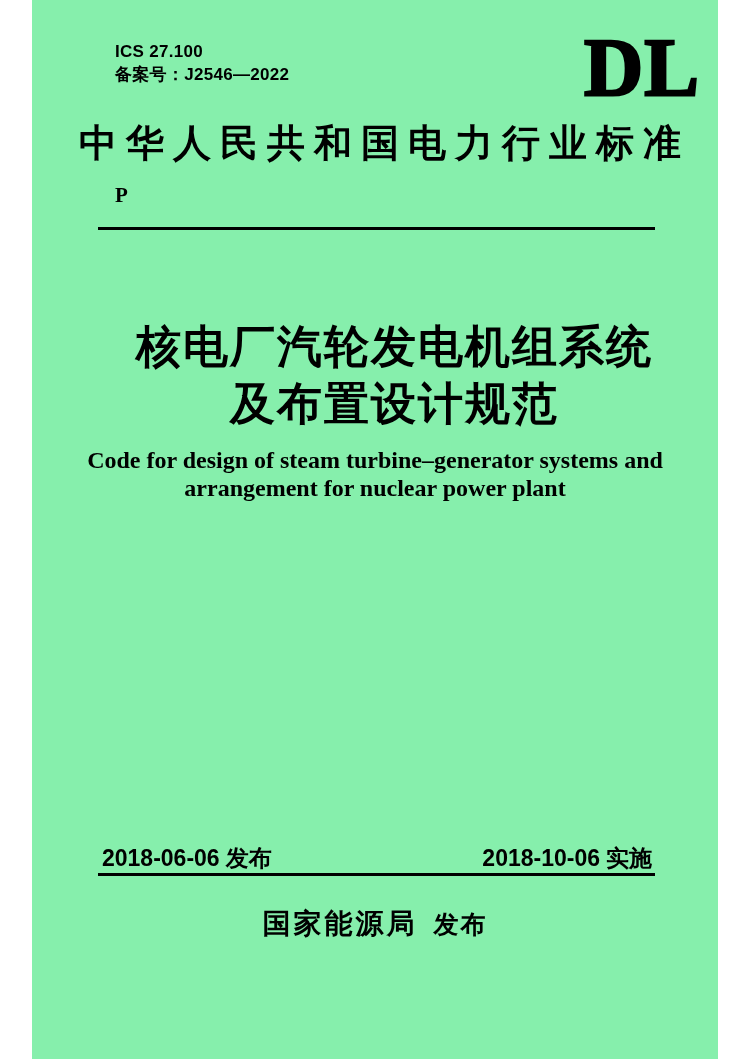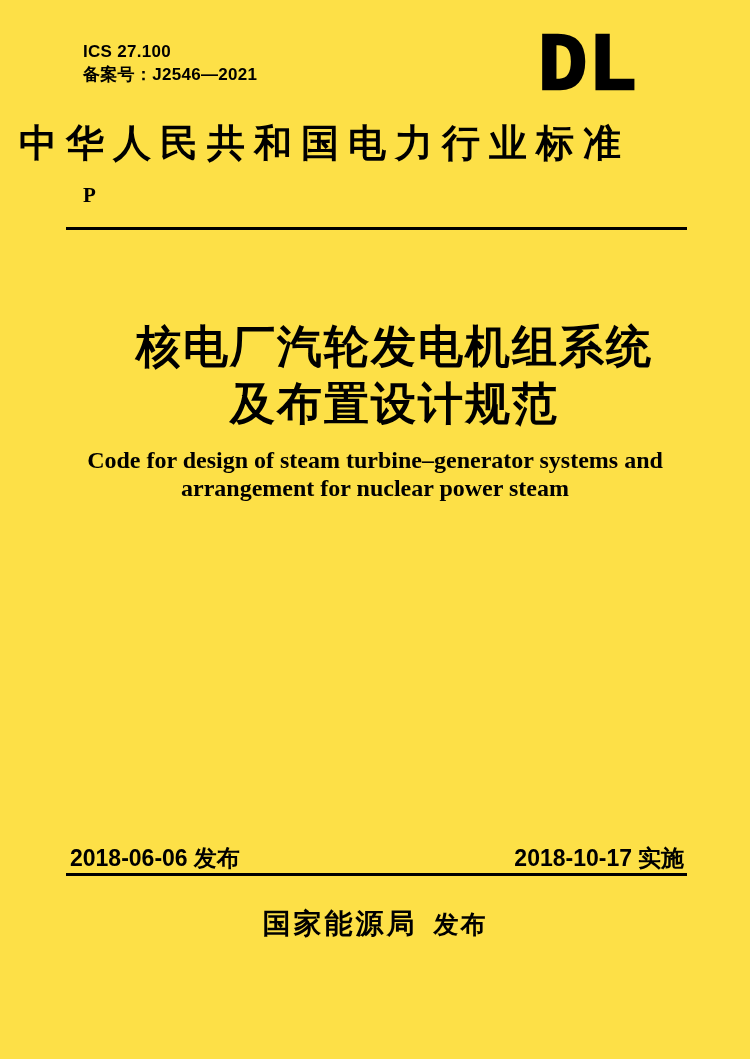--- a/index.html
+++ b/index.html
@@ -2,24 +2,24 @@
 <html><head>
 <meta charset="utf-8">
 <style>
   html, body {
     margin: 0;
     padding: 0;
     background: #ffffff;
   }
   .page {
     position: relative;
-    width: 750px;
+    width: 686px;
     height: 1059px;
     margin: 0 auto;
-    background: #fde047;
+    background: #86efac;
     color: #000000;
     font-family: "Liberation Sans", sans-serif;
     overflow: hidden;
   }
   
   .ics-block {
     position: absolute;
     left: 83px;
     top: 40px;
     font-size: 17px;
@@ -27,34 +27,35 @@
     line-height: 23px;
     letter-spacing: 0.3px;
   }
   
   .dl-logo {
     position: absolute;
     left: 538px;
     top: 26px;
     width: 130px;
     height: 84px;
-    font-family: Liberation Mono, monospace;
+    font-family: Liberation Serif, serif;
     font-size: 82px;
     font-weight: bold;
     line-height: 84px;
     letter-spacing: 1px;
     -webkit-text-stroke: 2.5px #000;
-    text-align: left;
+    text-align: right;
   }
   
   .std-heading {
     position: absolute;
     left: 0;
     right: 0;
     top: 118px;
+    text-align: center;
     font-family: "Liberation Serif", serif;
     font-size: 38px;
     font-weight: bold;
     letter-spacing: 9px;
     padding-left: 19px; 
     white-space: nowrap;
   }
   .class-letter {
     position: absolute;
     left: 83px;
@@ -143,48 +144,48 @@
     letter-spacing: 2px;
   }
 </style>
 </head>
 <body>
 
 <div class="page">
 
   <div class="ics-block">
     <div>ICS 27.100</div>
-    <div>备案号：J2546—2021</div>
+    <div>备案号：J2546—2022</div>
   </div>
 
   <div class="dl-logo">DL</div>
 
   <div class="std-heading">中华人民共和国电力行业标准</div>
 
   <div class="class-letter">P</div>
 
 
   <div class="rule rule-top"></div>
 
   <div class="title-cn">
     <div>核电厂汽轮发电机组系统</div>
     <div>及布置设计规范</div>
   </div>
 
   <div class="title-en">
     <div>Code for design of steam turbine–generator systems and</div>
-    <div>arrangement for nuclear power steam</div>
+    <div>arrangement for nuclear power plant</div>
   </div>
 
   <div class="dates-row">
     <div class="date-group">
       <span>2018-06-06</span><span class="date-label">发布</span>
     </div>
     <div class="date-group">
-      <span>2018-10-17</span><span class="date-label">实施</span>
+      <span>2018-10-06</span><span class="date-label">实施</span>
     </div>
   </div>
 
   <div class="rule rule-bottom"></div>
 
   <div class="publisher-row">
     <span class="pub-name">国家能源局</span>
     <span class="pub-action">发布</span>
   </div>
 

